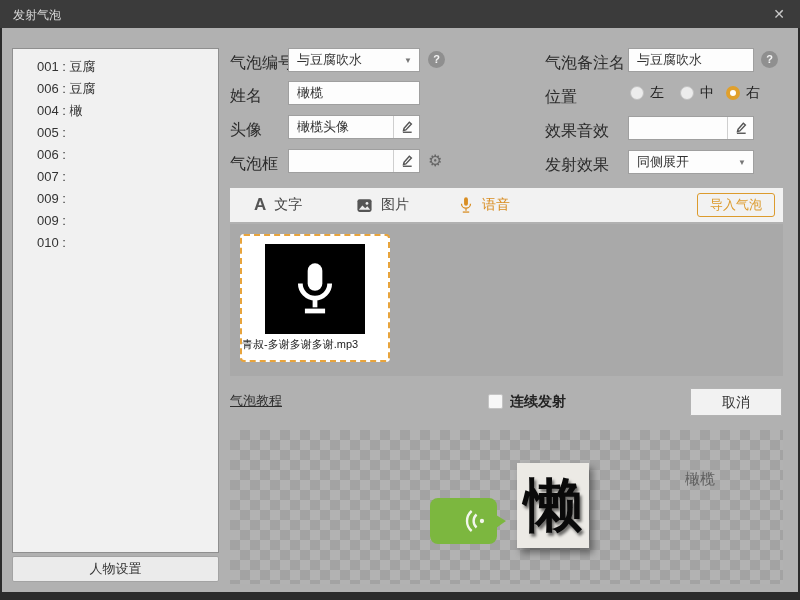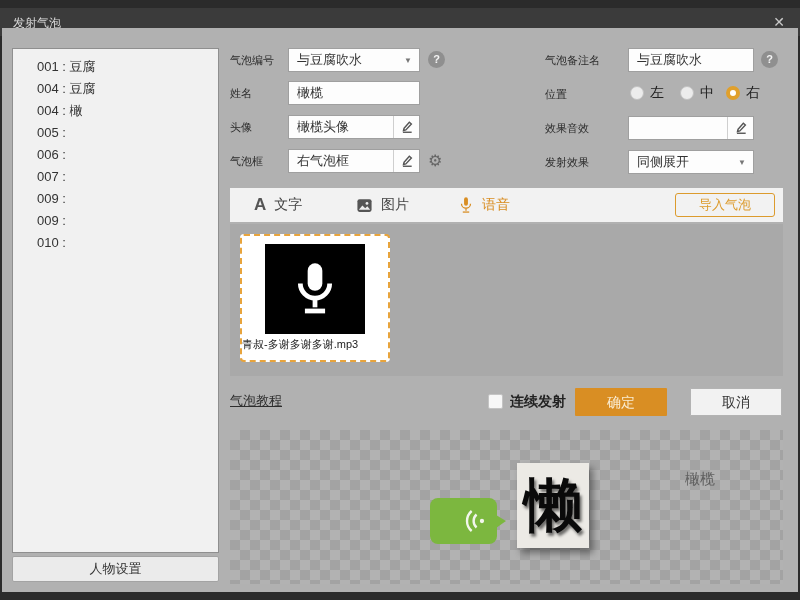--- a/index.html
+++ b/index.html
@@ -2,36 +2,36 @@
 <html><head>
 <meta charset="utf-8">
 <style>
   * { box-sizing: border-box; margin: 0; padding: 0; }
   html,body { width:800px; height:600px; }
   body {
     position: relative; background:#2b2b2b; overflow:hidden;
     font-family:"Liberation Sans","DejaVu Sans",sans-serif;
   }
   
-  .titlebar { position:absolute; top:0; left:0; width:800px; height:28px; background:#3b3b3b;margin-top:8px; }
+  .titlebar { position:absolute; top:0; left:0; width:800px; height:28px; background:#3b3b3b; }
   .titlebar .title { position:absolute; left:13px; top:7px; font-size:12px; color:#dcdcdc; }
   .titlebar .close { position:absolute; right:10px; top:4px; width:22px; height:20px; text-align:center;
     font-size:14px; line-height:20px; color:#c9c9c9; cursor:pointer; }
   
   .winbody { position:absolute; top:28px; left:2px; width:796px; height:564px; background:#b1b1b1; }
   
   .sidebar { position:absolute; left:10px; top:20px; width:207px; height:505px;
     background:#f1f1f1; border:1px solid #8f8f8f; padding-top:7px; }
   .li { height:22px; line-height:22px; padding-left:24px; font-size:13px; color:#333; cursor:pointer; white-space:nowrap; }
   .li.sel { background:#d98e23; color:#f7e7c8; }
   .char-settings { position:absolute; left:10px; top:528px; width:207px; height:26px;
     background:#ebebeb; border:1px solid #a3a3a3; border-radius:2px;
     font-size:13px; color:#333; text-align:center; line-height:24px; cursor:pointer; }
   
-  .flabel { position:absolute; font-size:11px; color:#2c2c2c; white-space:nowrap; }
+  .flabel { position:absolute; font-size:16px; color:#2c2c2c; white-space:nowrap; }
   .ctl { position:absolute; height:24px; background:#fdfdfd; border:1px solid #9f9f9f; font-size:13px; color:#333; }
   .ctl .txt { position:absolute; left:8px; top:0; line-height:22px; white-space:nowrap; }
   .ctl.dd .arrow { position:absolute; right:7px; top:7px; font-size:8px; color:#777; }
   .ctl input { position:absolute; left:0; top:0; width:100%; height:100%; border:none; background:transparent;
     padding-left:8px; font-size:13px; color:#333; font-family:inherit; outline:none; }
   .ctl .editbtn { position:absolute; right:0; top:0; width:26px; height:22px; border-left:1px solid #cfcfcf;
     cursor:pointer; display:flex; align-items:center; justify-content:center; }
   .ctl.has-edit input { width:calc(100% - 26px); }
   .helpicon { position:absolute; width:17px; height:17px; border-radius:50%; background:#8f8f8f;
     color:#f4f4f4; font-size:11px; font-weight:bold; text-align:center; line-height:17px; cursor:pointer; }
@@ -39,21 +39,21 @@
   .radio { position:absolute; width:14px; height:14px; border-radius:50%; background:#ececec;
     border:1px solid #c2c2c2; cursor:pointer; }
   .radio.on { background:#fff; border:4px solid #e0a02c; }
   .rlabel { position:absolute; font-size:14px; color:#222; }
   
   .tabbar { position:absolute; left:228px; top:160px; width:553px; height:34px; background:#f2f2f2; }
   .tab { position:absolute; top:0; height:34px; display:flex; align-items:center; gap:8px;
     font-size:14px; color:#444; cursor:pointer; }
   .tab .aicon { font-size:17px; font-weight:bold; color:#555; }
   .tab.active { color:#d98e23; }
-  .import-btn { position:absolute; right:8px; top:5px; width:100px; height:24px; border:1px solid #dc9b2d;
+  .import-btn { position:absolute; right:8px; top:5px; width:78px; height:24px; border:1px solid #dc9b2d;
     border-radius:3px; color:#dc9b2d; font-size:13px; text-align:center; line-height:22px;
     background:transparent; cursor:pointer; }
   
   .panel { position:absolute; left:228px; top:196px; width:553px; height:152px; background:#a9a9a9; }
   .audio-card { position:absolute; left:10px; top:10px; width:150px; height:128px; background:#fff;
     border:2px dashed #e8a43c; border-radius:4px; cursor:pointer; }
   .audio-thumb { width:100px; height:90px; margin:8px auto 3px; background:#000;
     display:flex; align-items:center; justify-content:center; }
   .audio-name { font-size:11px; color:#222; text-align:left; white-space:nowrap; }
   
@@ -89,21 +89,21 @@
 
 <div class="titlebar">
   <span class="title">发射气泡</span>
   <span class="close">✕</span>
 </div>
 
 <div class="winbody">
 
   <div class="sidebar">
     <div class="li">001 : 豆腐</div>
-    <div class="li">004 : 豆腐</div>
+    <div class="li">006 : 豆腐</div>
     <div class="li">004 : 橄</div>
     <div class="li">005 :</div>
     <div class="li">006 :</div>
     <div class="li">007 :</div>
     <div class="li">009 :</div>
     <div class="li">009 :</div>
     <div class="li">010 :</div>
   </div>
   <div class="char-settings">人物设置</div>
 
@@ -125,21 +125,20 @@
     <span class="editbtn">
       <svg width="14" height="14" viewBox="0 0 24 24" fill="none" stroke="#555" stroke-width="2.4">
         <path d="M7 14 L16 4 l3.5 3 L10 17 l-4 1 z"></path>
           <line x1="5" y1="21" x2="20" y2="21"></line>
       </svg>
     </span>
   </div>
 
   <span class="flabel" style="left:228px;top:126px">气泡框</span>
   <div class="ctl has-edit" style="left:286px;top:121px;width:132px">
-    <input value="右气泡框" style="">
     <span class="editbtn">
       <svg width="14" height="14" viewBox="0 0 24 24" fill="none" stroke="#555" stroke-width="2.4">
         <path d="M7 14 L16 4 l3.5 3 L10 17 l-4 1 z"></path>
           <line x1="5" y1="21" x2="20" y2="21"></line>
       </svg>
     </span>
   </div>
   <span class="gear" style="left:426px;top:124px">⚙</span>
 
   <span class="flabel" style="left:543px;top:25px">气泡备注名</span>
@@ -208,21 +207,20 @@
           <line x1="6.5" y1="27" x2="17.5" y2="27" stroke-width="2.6"></line>
         </svg>
       </div>
       <div class="audio-name">青叔-多谢多谢多谢.mp3</div>
     </div>
   </div>
 
   <span class="tutorial">气泡教程</span>
   <span class="cb"></span>
   <span class="cb-label">连续发射</span>
-  <div class="btn confirm">确定</div>
   <div class="btn cancel">取消</div>
 
   <div class="preview">
     <span class="pv-name">橄榄</span>
     <div class="pv-bubble">
       <span class="tail"></span>
       <svg width="26" height="26" viewBox="0 0 24 24" fill="none" stroke="#f2f6ec" stroke-width="2.2">
         <circle cx="17.5" cy="12" r="2" fill="#f2f6ec" stroke="none"></circle>
         <path d="M12.5 6 A 8 8 0 0 0 12.5 18"></path>
         <path d="M8 2.8 A 12 12 0 0 0 8 21.2"></path>

